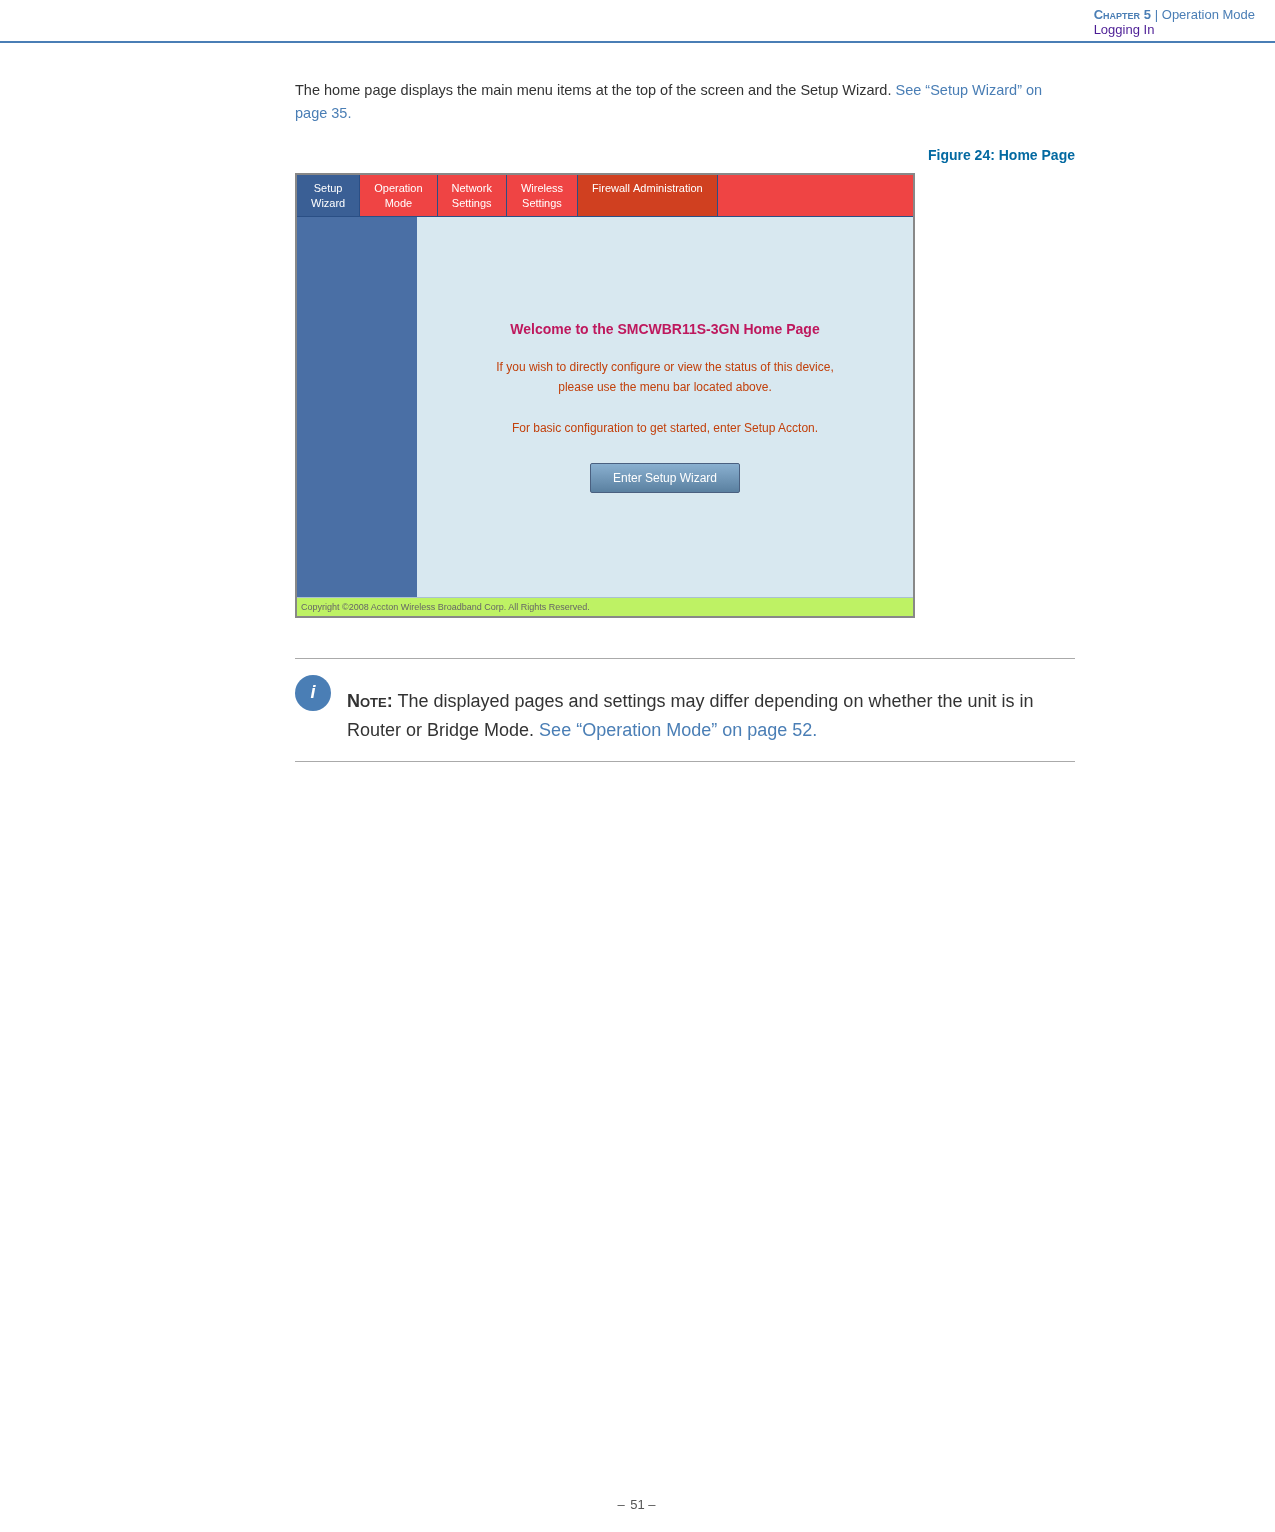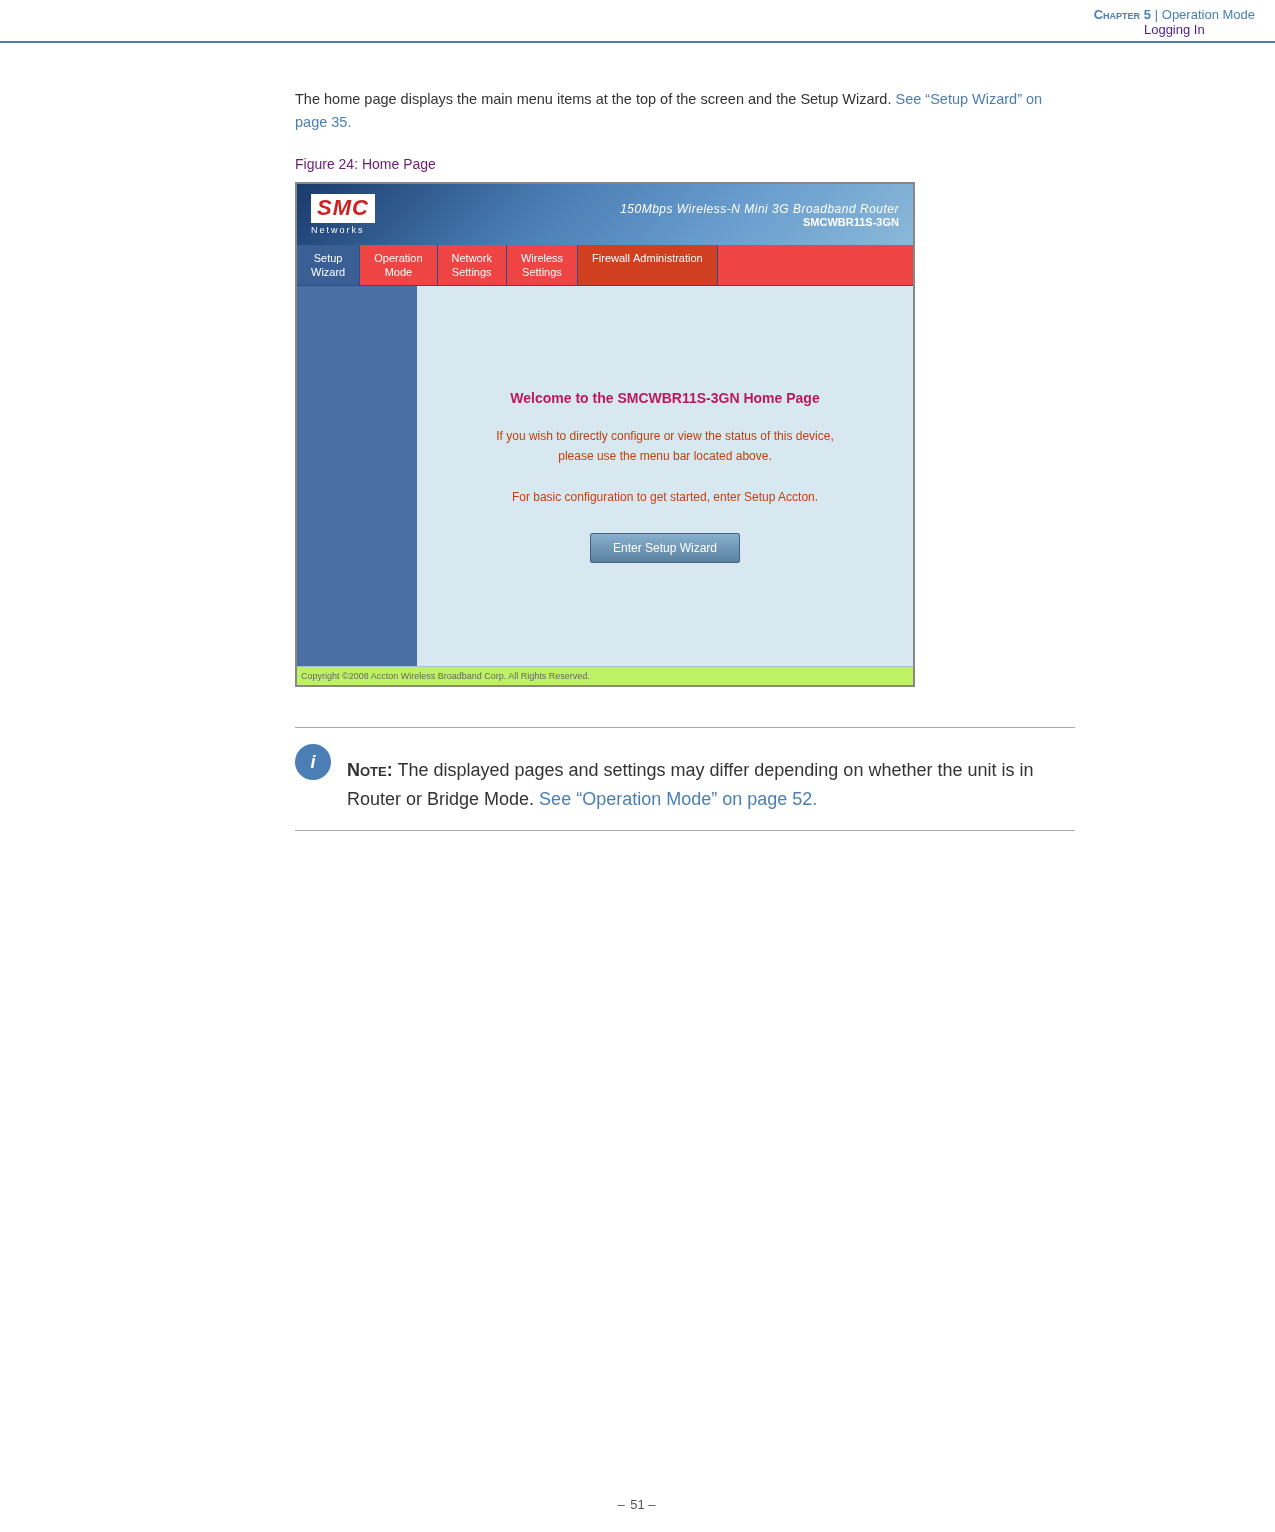--- a/index.html
+++ b/index.html
@@ -14,21 +14,21 @@
 
     
     .page-header {
       border-bottom: 2px solid #4a7eb5;
       padding: 6px 20px 4px 20px;
       display: flex;
       justify-content: flex-end;
       align-items: flex-start;
     }
     .header-right {
-      text-align: center;
+      text-align: left;
     }
     .chapter-title {
       font-size: 13px;
       color: #4a7eb5;
       font-variant: small-caps;
       font-weight: bold;
     }
     .chapter-sep {
       color: #4a7eb5;
       font-size: 13px;
@@ -39,39 +39,40 @@
       text-decoration: none;
     }
     .chapter-sub {
       color: #4c1d95;
       font-size: 13px;
       display: block;
     }
 
     
     .page-content {
-      padding: 45px 200px 50px 295px;
+      padding: 36px 200px 50px 295px;
     }
 
     .intro-text {
       font-size: 14.5px;
       line-height: 1.6;
       color: #333;
       margin-bottom: 22px;
     }
     .intro-link {
       color: #4a7eb5;
       text-decoration: none;
     }
 
     .figure-title {
-      color: #701a75;
+      color: #0369a1;
       font-size: 14px;
-      font-weight: normal;
+      font-weight: bold;
       margin-bottom: 10px;
+      text-align: right;
     }
 
     
     .router-ui {
       border: 2px solid #888;
       width: 620px;
       background: #fff;
       margin-bottom: 40px;
     }
 
@@ -267,30 +268,20 @@
     <a class="intro-link" href="#">See “Setup Wizard” on page 35.</a>
   </p>
 
   <div class="figure-title">
     <span>Figure 24:</span>
     <span>Home Page</span>
   </div>
 
   <div class="router-ui">
 
-    <div class="router-header">
-      <div class="smc-logo">
-        <div class="smc-logo-text">SMC</div>
-        <div class="smc-logo-sub">Networks</div>
-      </div>
-      <div class="router-product-info">
-        <div class="router-product-title">150Mbps Wireless-N Mini 3G Broadband Router</div>
-        <div class="router-product-model">SMCWBR11S-3GN</div>
-      </div>
-    </div>
 
     <div class="router-nav">
       <div class="nav-item">
         <span>Setup</span><br>
         <span>Wizard</span>
       </div>
       <div class="nav-item">
         <span>Operation</span><br>
         <span>Mode</span>
       </div>

